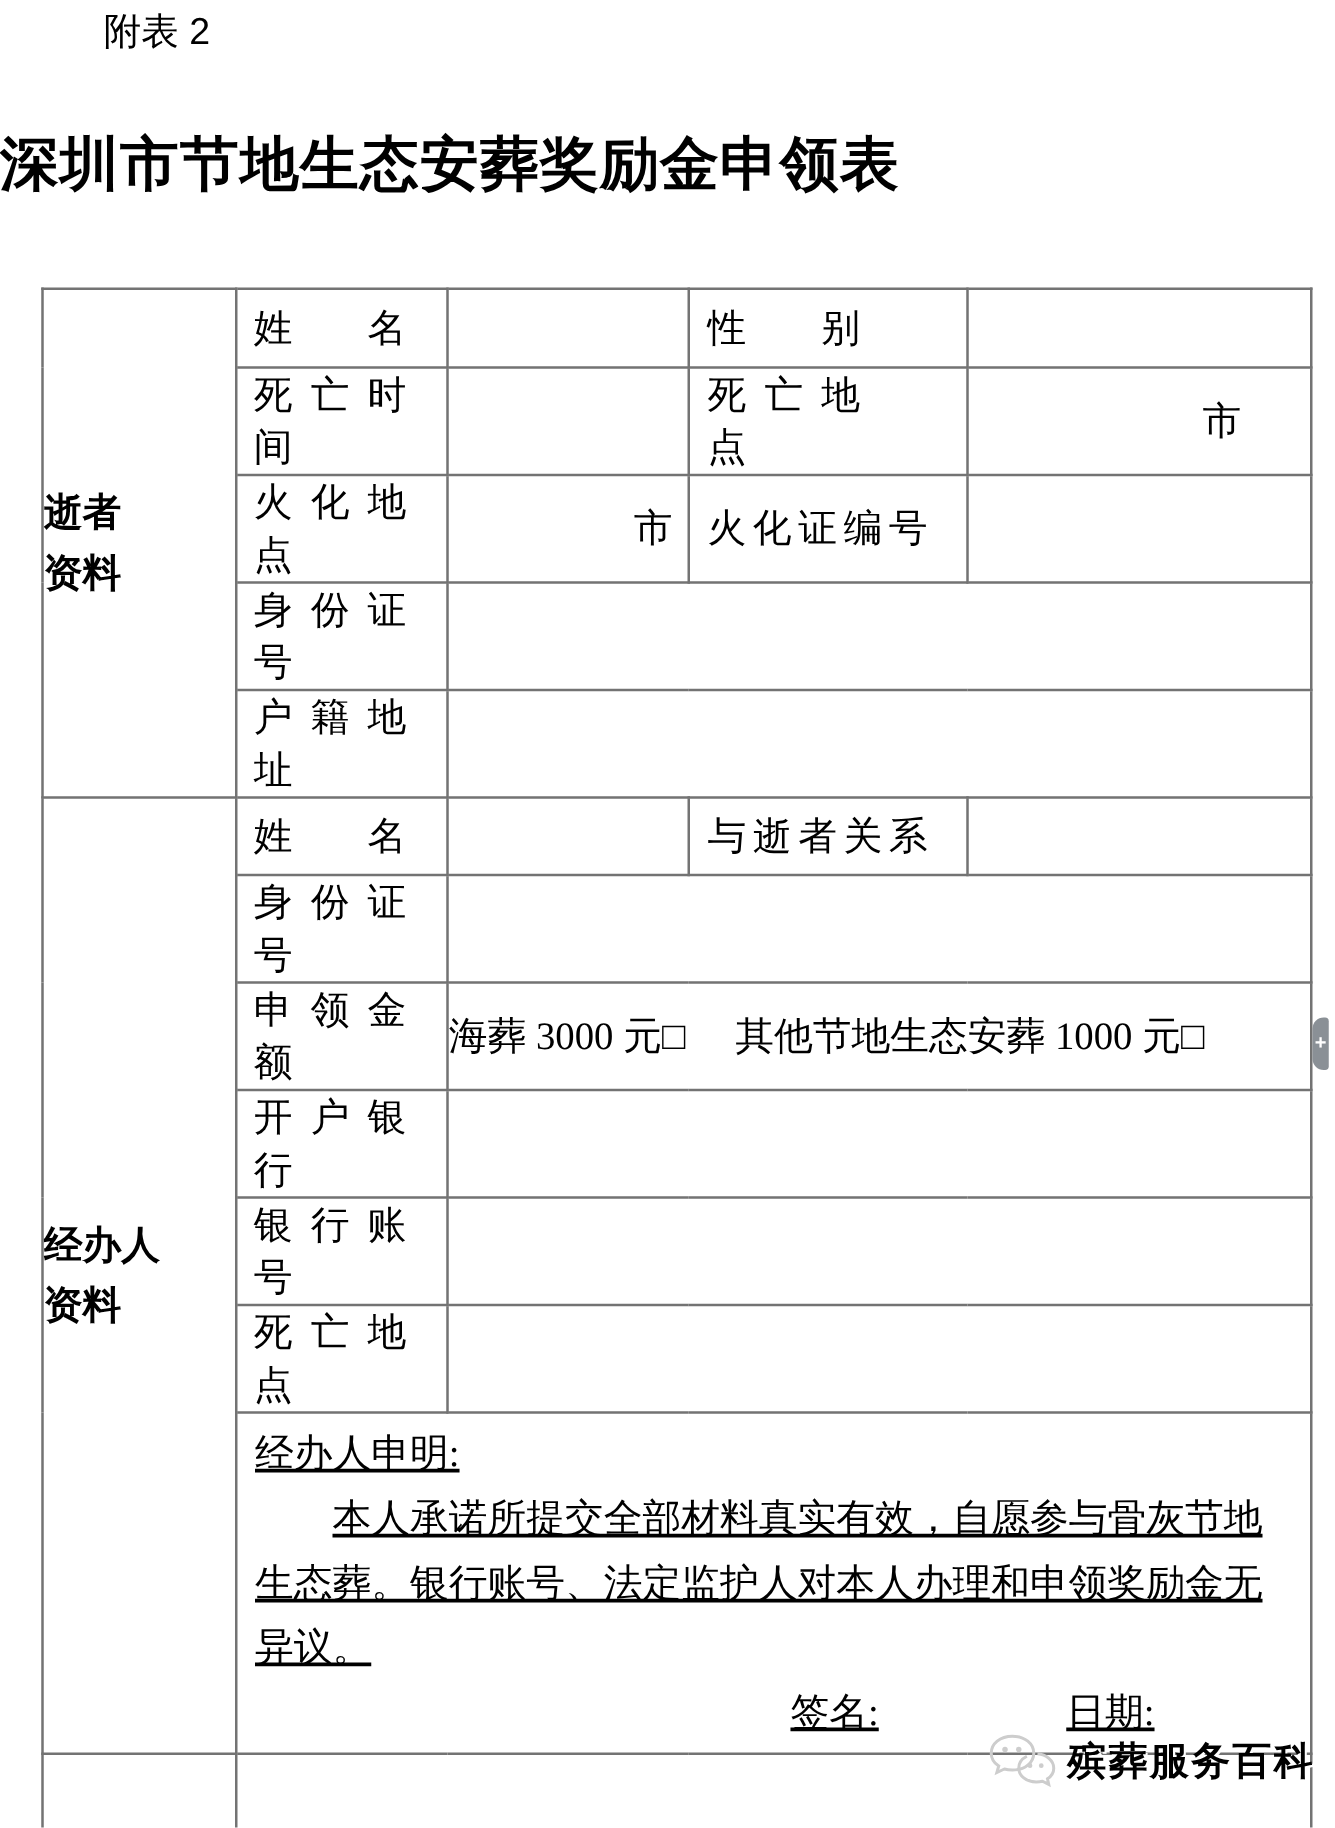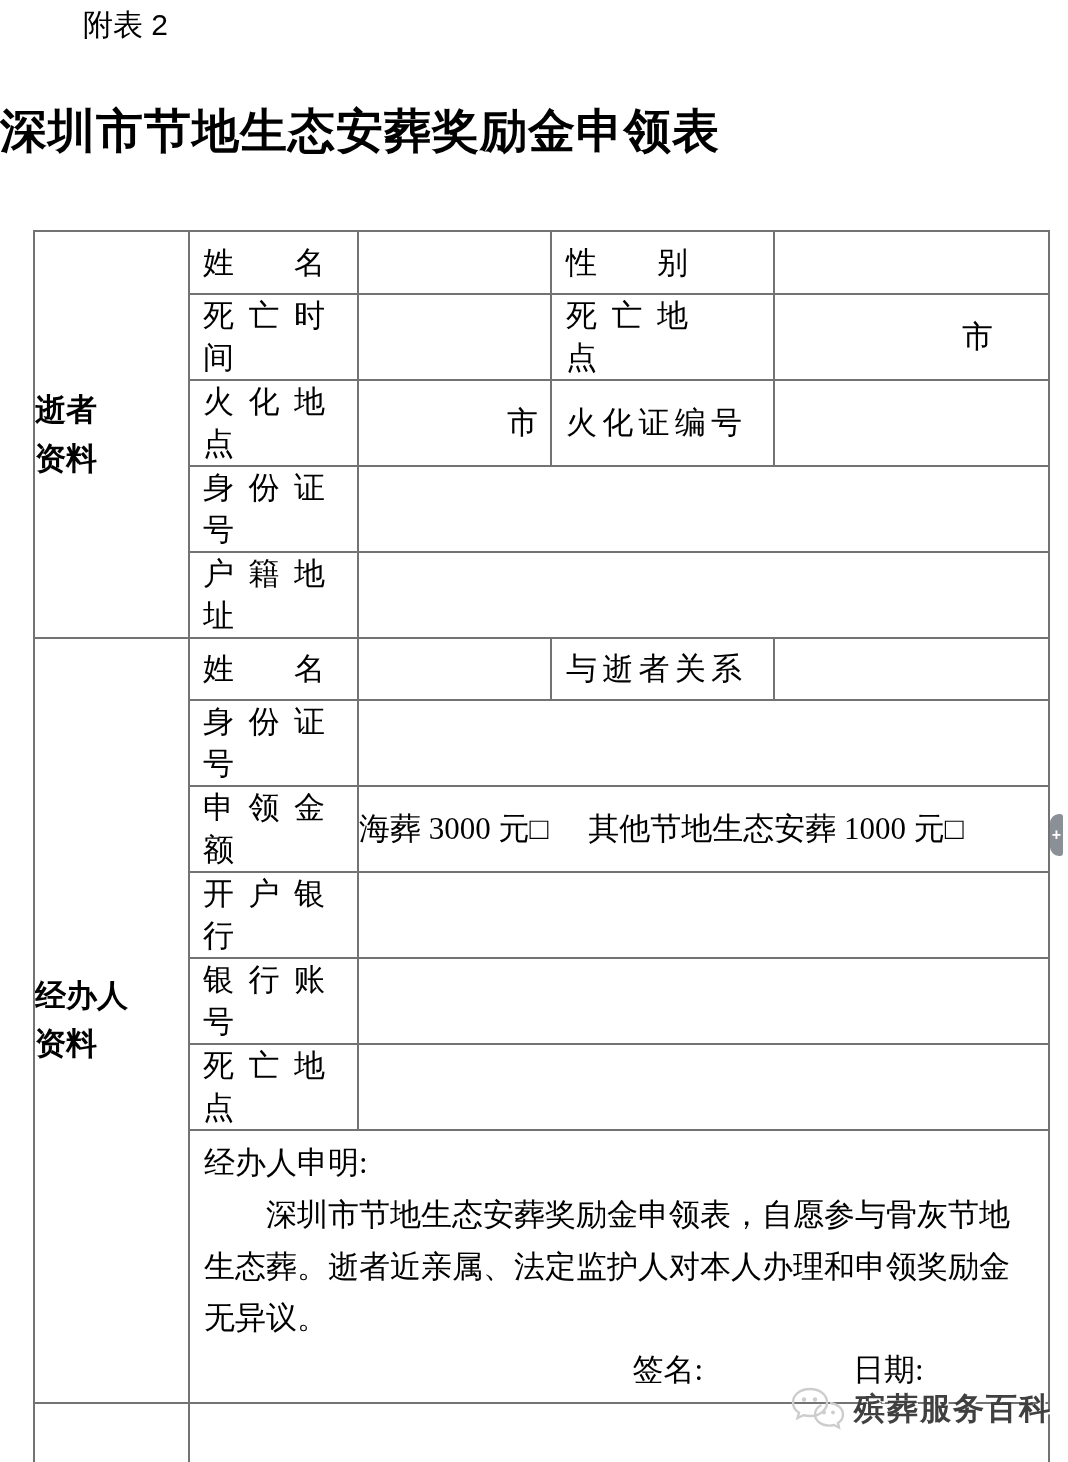--- a/index.html
+++ b/index.html
@@ -32,35 +32,35 @@
     line-height:1.55; font-size:31px;
   }
   td.lbl   { padding-left:13px; }
   td.lbl-d { padding-left:14px; }
   .jl4 { display:inline-block; width:122px; text-align:justify; text-align-last:justify; }
   .jl5 { display:inline-block; width:176px; text-align:justify; text-align-last:justify; }
   td.val-city-e { text-align:right; padding-right:55px; }
   td.val-city-c { text-align:right; padding-right:12px; }
   td.amount { white-space:nowrap; }
   .opt2 { margin-left:40px; }
-  td.decl { vertical-align:top; padding:6px 14px; font-size:30px; line-height:1.67; }
+  td.decl { vertical-align:top; padding:6px 14px; font-size:30px; line-height:1.67;text-decoration:underline; }
   .decl-body { text-indent:2em; }
   .sign-row { padding-left:318px;text-align:center; }
   .date-lbl { margin-left:150px; }
   .fab {
     position:absolute; left:1050px; top:814px; width:13px; height:42px;
     background:#8a9096; border-radius:9px 3px 3px 9px;
     color:#fff; display:flex; align-items:center; justify-content:center;
     font-family:"Liberation Sans","DejaVu Sans",sans-serif;
     font-size:16px; font-weight:bold;
   }
   .watermark {
     position:absolute; top:1386px; right:16px;
     display:flex; align-items:center; gap:7px;
-    color:#404040; font-family:"Liberation Sans","DejaVu Sans",sans-serif;
+    color:#000000; font-family:"Liberation Sans","DejaVu Sans",sans-serif;
     font-weight:bold; font-size:31px; letter-spacing:2px;
     text-shadow:1.5px 1.5px 0 #ffffff;
     text-align:center;
   }
   .watermark svg { display:block; }
 </style>
 </head>
 <body>
 
 <div class="annex">附表 2</div>
@@ -132,21 +132,21 @@
     <td class="lbl"><span class="jl4">银行账号</span></td>
     <td colspan="3"></td>
   </tr>
   <tr style="height:63px">
     <td class="lbl"><span class="jl4">死亡地点</span></td>
     <td colspan="3"></td>
   </tr>
   <tr style="height:258px">
     <td colspan="4" class="decl">
       <div>经办人申明:</div>
-      <div class="decl-body">深圳市节地生态安葬奖励金申领表，自愿参与骨灰节地生态葬。逝者近亲属、法定监护人对本人办理和申领奖励金无异议。</div>
+      <div class="decl-body">本人承诺所提交全部材料真实有效，自愿参与骨灰节地生态葬。银行账号、法定监护人对本人办理和申领奖励金无异议。</div>
       <div class="sign-row">
         <span>签名:</span><span class="date-lbl">日期:</span>
       </div>
     </td>
   </tr>
 
   <tr style="height:254px">
     <td class="section">组织承办
 单位意见</td>
     <td colspan="4"></td>

